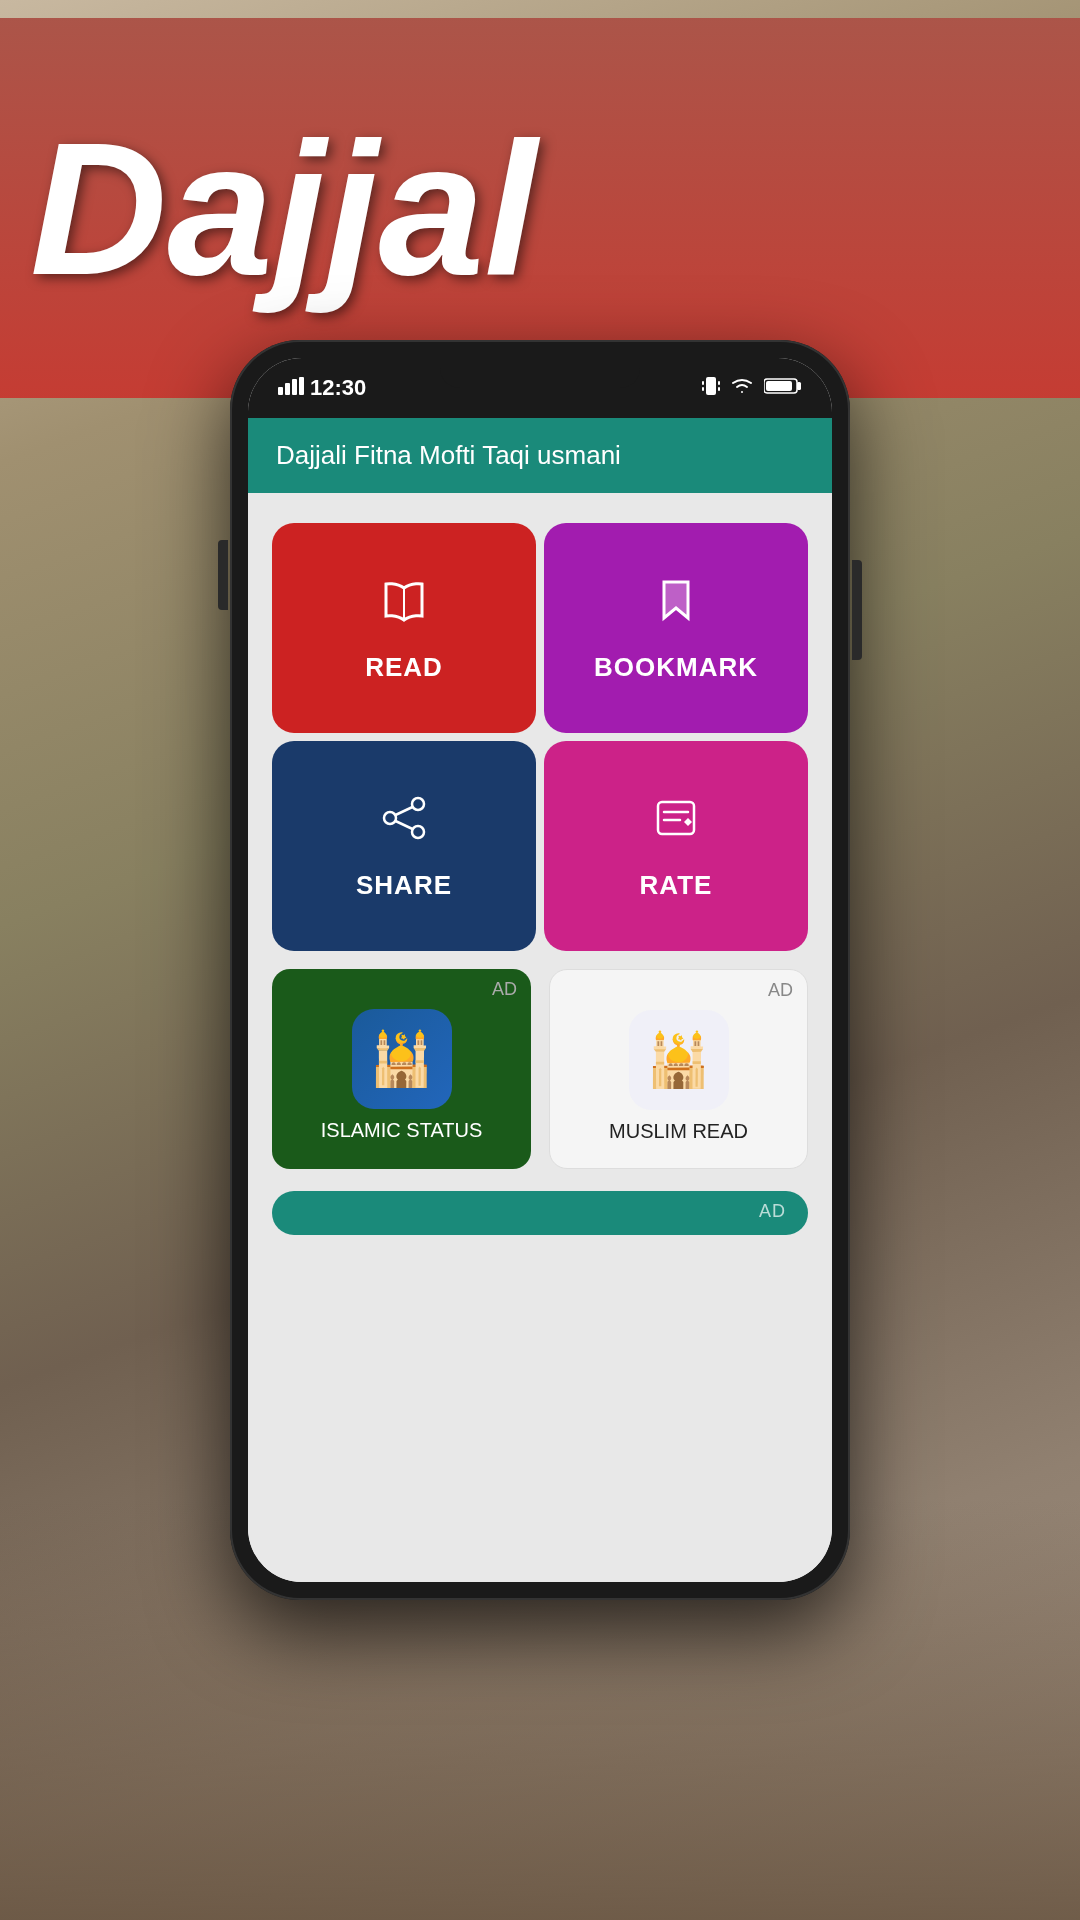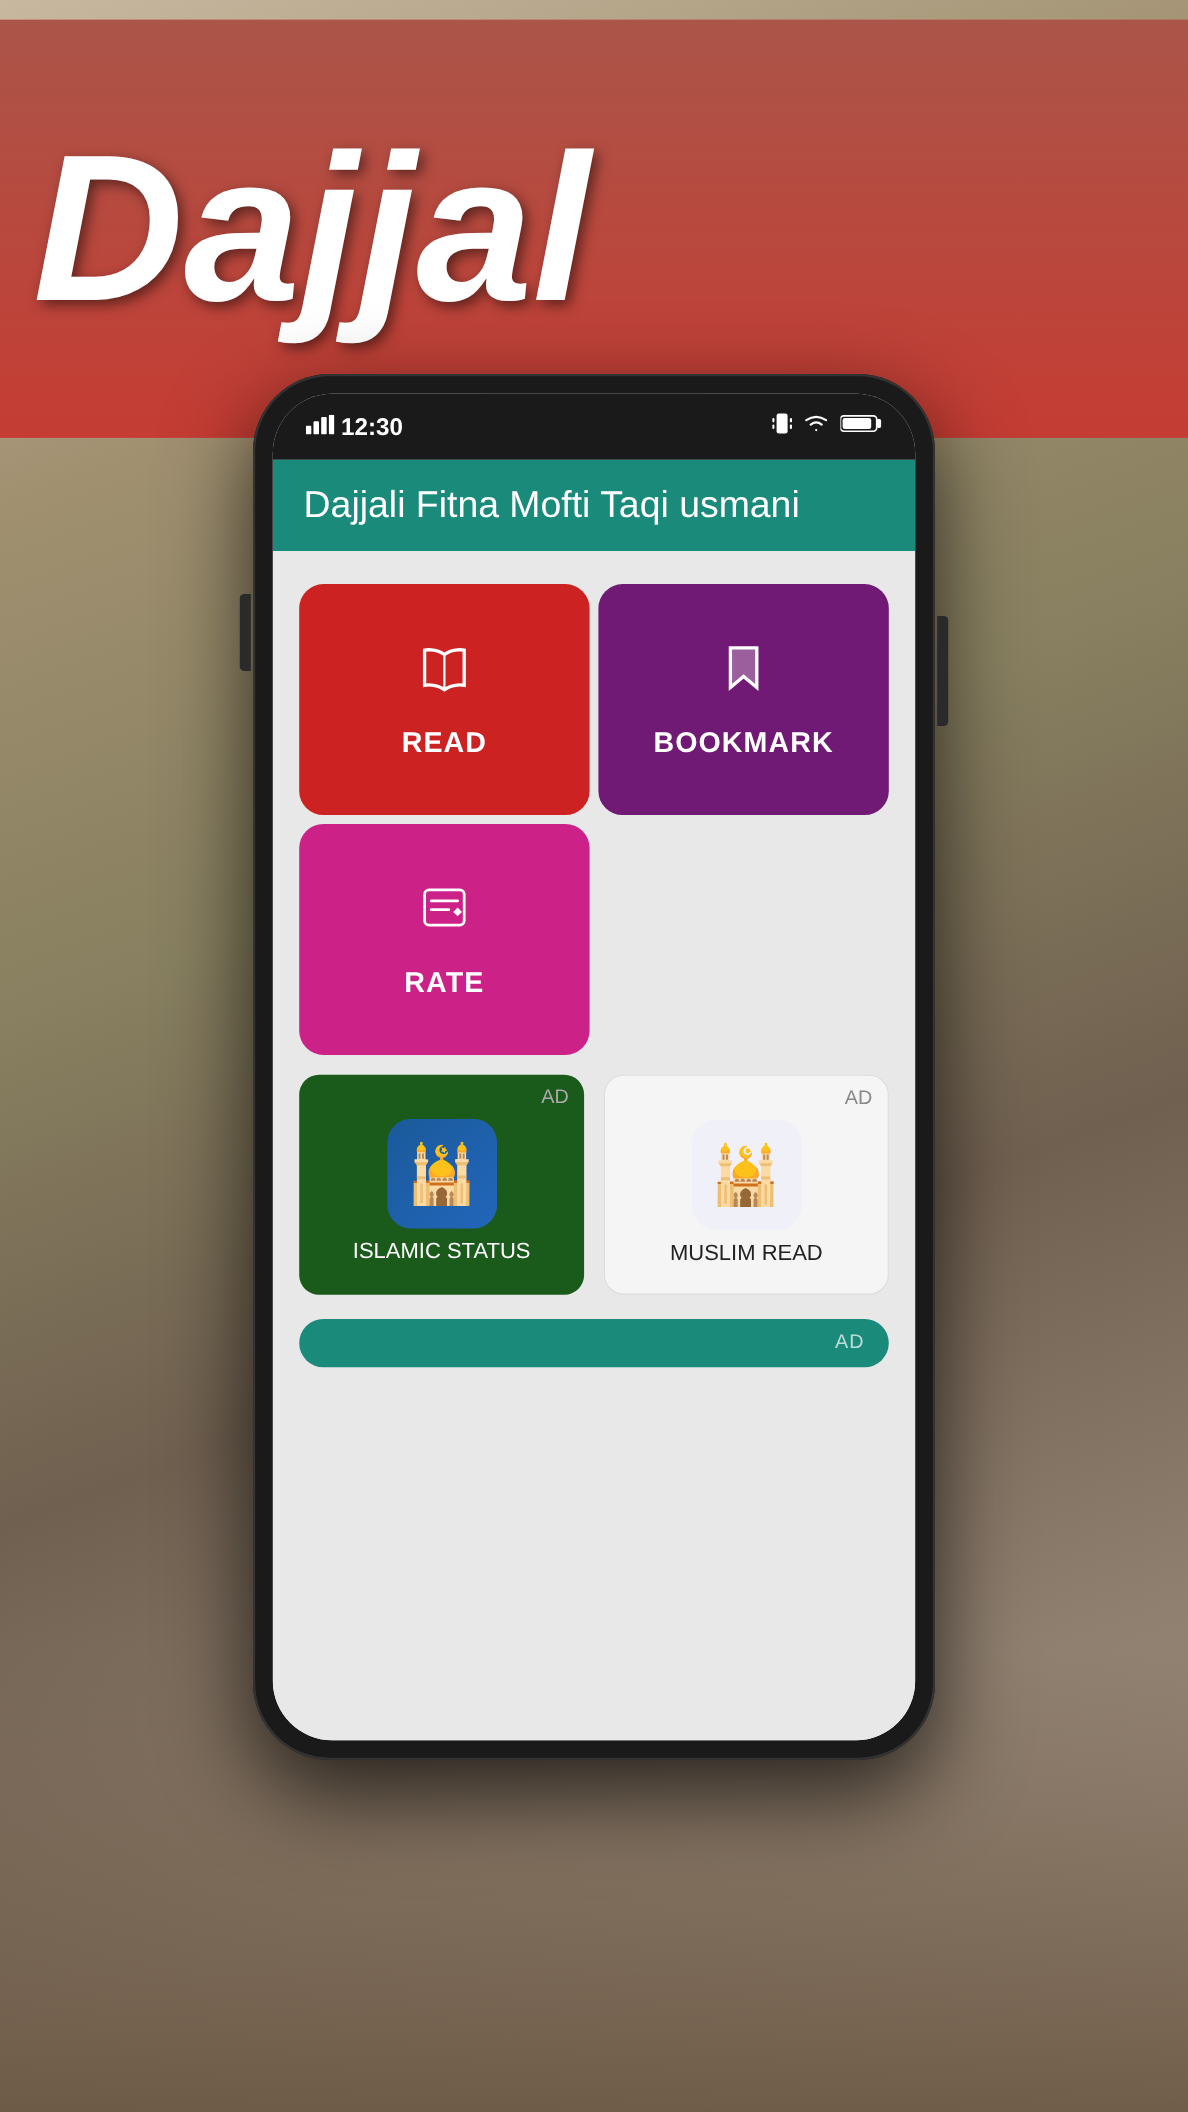--- a/index.html
+++ b/index.html
@@ -134,21 +134,21 @@
       background: #1a1a1a;
       border-radius: 0 0 20px 20px;
       z-index: 20;
     }
 
     
     .app-header {
       background: #1a8a7a;
       padding: 22px 28px;
       color: white;
-      font-size: 34px;
+      font-size: 26px;
       font-weight: 500;
     }
 
     
     .app-content {
       background: #e8e8e8;
       padding: 30px 24px 24px;
       height: calc(100% - 60px - 74px);
       overflow: hidden;
     }
@@ -170,21 +170,21 @@
       cursor: pointer;
       color: white;
       font-weight: 800;
       font-size: 26px;
       letter-spacing: 1px;
       border: none;
       gap: 14px;
     }
 
     .btn-read { background: #cc2222; }
-    .btn-bookmark { background: #701a75; text-align: right; }
+    .btn-bookmark { background: #a21caf; text-align: right; }
     .btn-share { background: #1a3a6a; }
     .btn-rate { background: #cc2288; }
 
     .btn-icon {
       font-size: 52px;
     }
 
     
     .ad-row {
       display: grid;
@@ -385,20 +385,32 @@
 
           <button class="action-btn btn-bookmark">
             <span class="btn-icon">
               <svg class="bookmark-icon-svg" viewBox="0 0 52 52" fill="none">
                 <path d="M14 8 L38 8 L38 44 L26 34 L14 44 Z" stroke="white" stroke-width="3" fill="white" fill-opacity="0.3"></path>
               </svg>
             </span>
             <span>BOOKMARK</span>
           </button>
 
+          <button class="action-btn btn-share">
+            <span class="btn-icon">
+              <svg class="share-icon-svg" viewBox="0 0 52 52" fill="none">
+                <circle cx="40" cy="12" r="6" stroke="white" stroke-width="2.5"></circle>
+                <circle cx="12" cy="26" r="6" stroke="white" stroke-width="2.5"></circle>
+                <circle cx="40" cy="40" r="6" stroke="white" stroke-width="2.5"></circle>
+                <line x1="17.5" y1="23" x2="34.5" y2="15" stroke="white" stroke-width="2.5"></line>
+                <line x1="17.5" y1="29" x2="34.5" y2="37" stroke="white" stroke-width="2.5"></line>
+              </svg>
+            </span>
+            <span>SHARE</span>
+          </button>
 
           <button class="action-btn btn-rate">
             <span class="btn-icon">
               <svg class="rate-icon-svg" viewBox="0 0 52 52" fill="none">
                 <rect x="8" y="10" width="36" height="32" rx="4" stroke="white" stroke-width="2.5" fill="none"></rect>
                 <line x1="14" y1="20" x2="38" y2="20" stroke="white" stroke-width="2.5" stroke-linecap="round"></line>
                 <line x1="14" y1="28" x2="30" y2="28" stroke="white" stroke-width="2.5" stroke-linecap="round"></line>
                 <path d="M34 30 L38 26 L42 30 L38 34 Z" fill="white"></path>
               </svg>
             </span>

